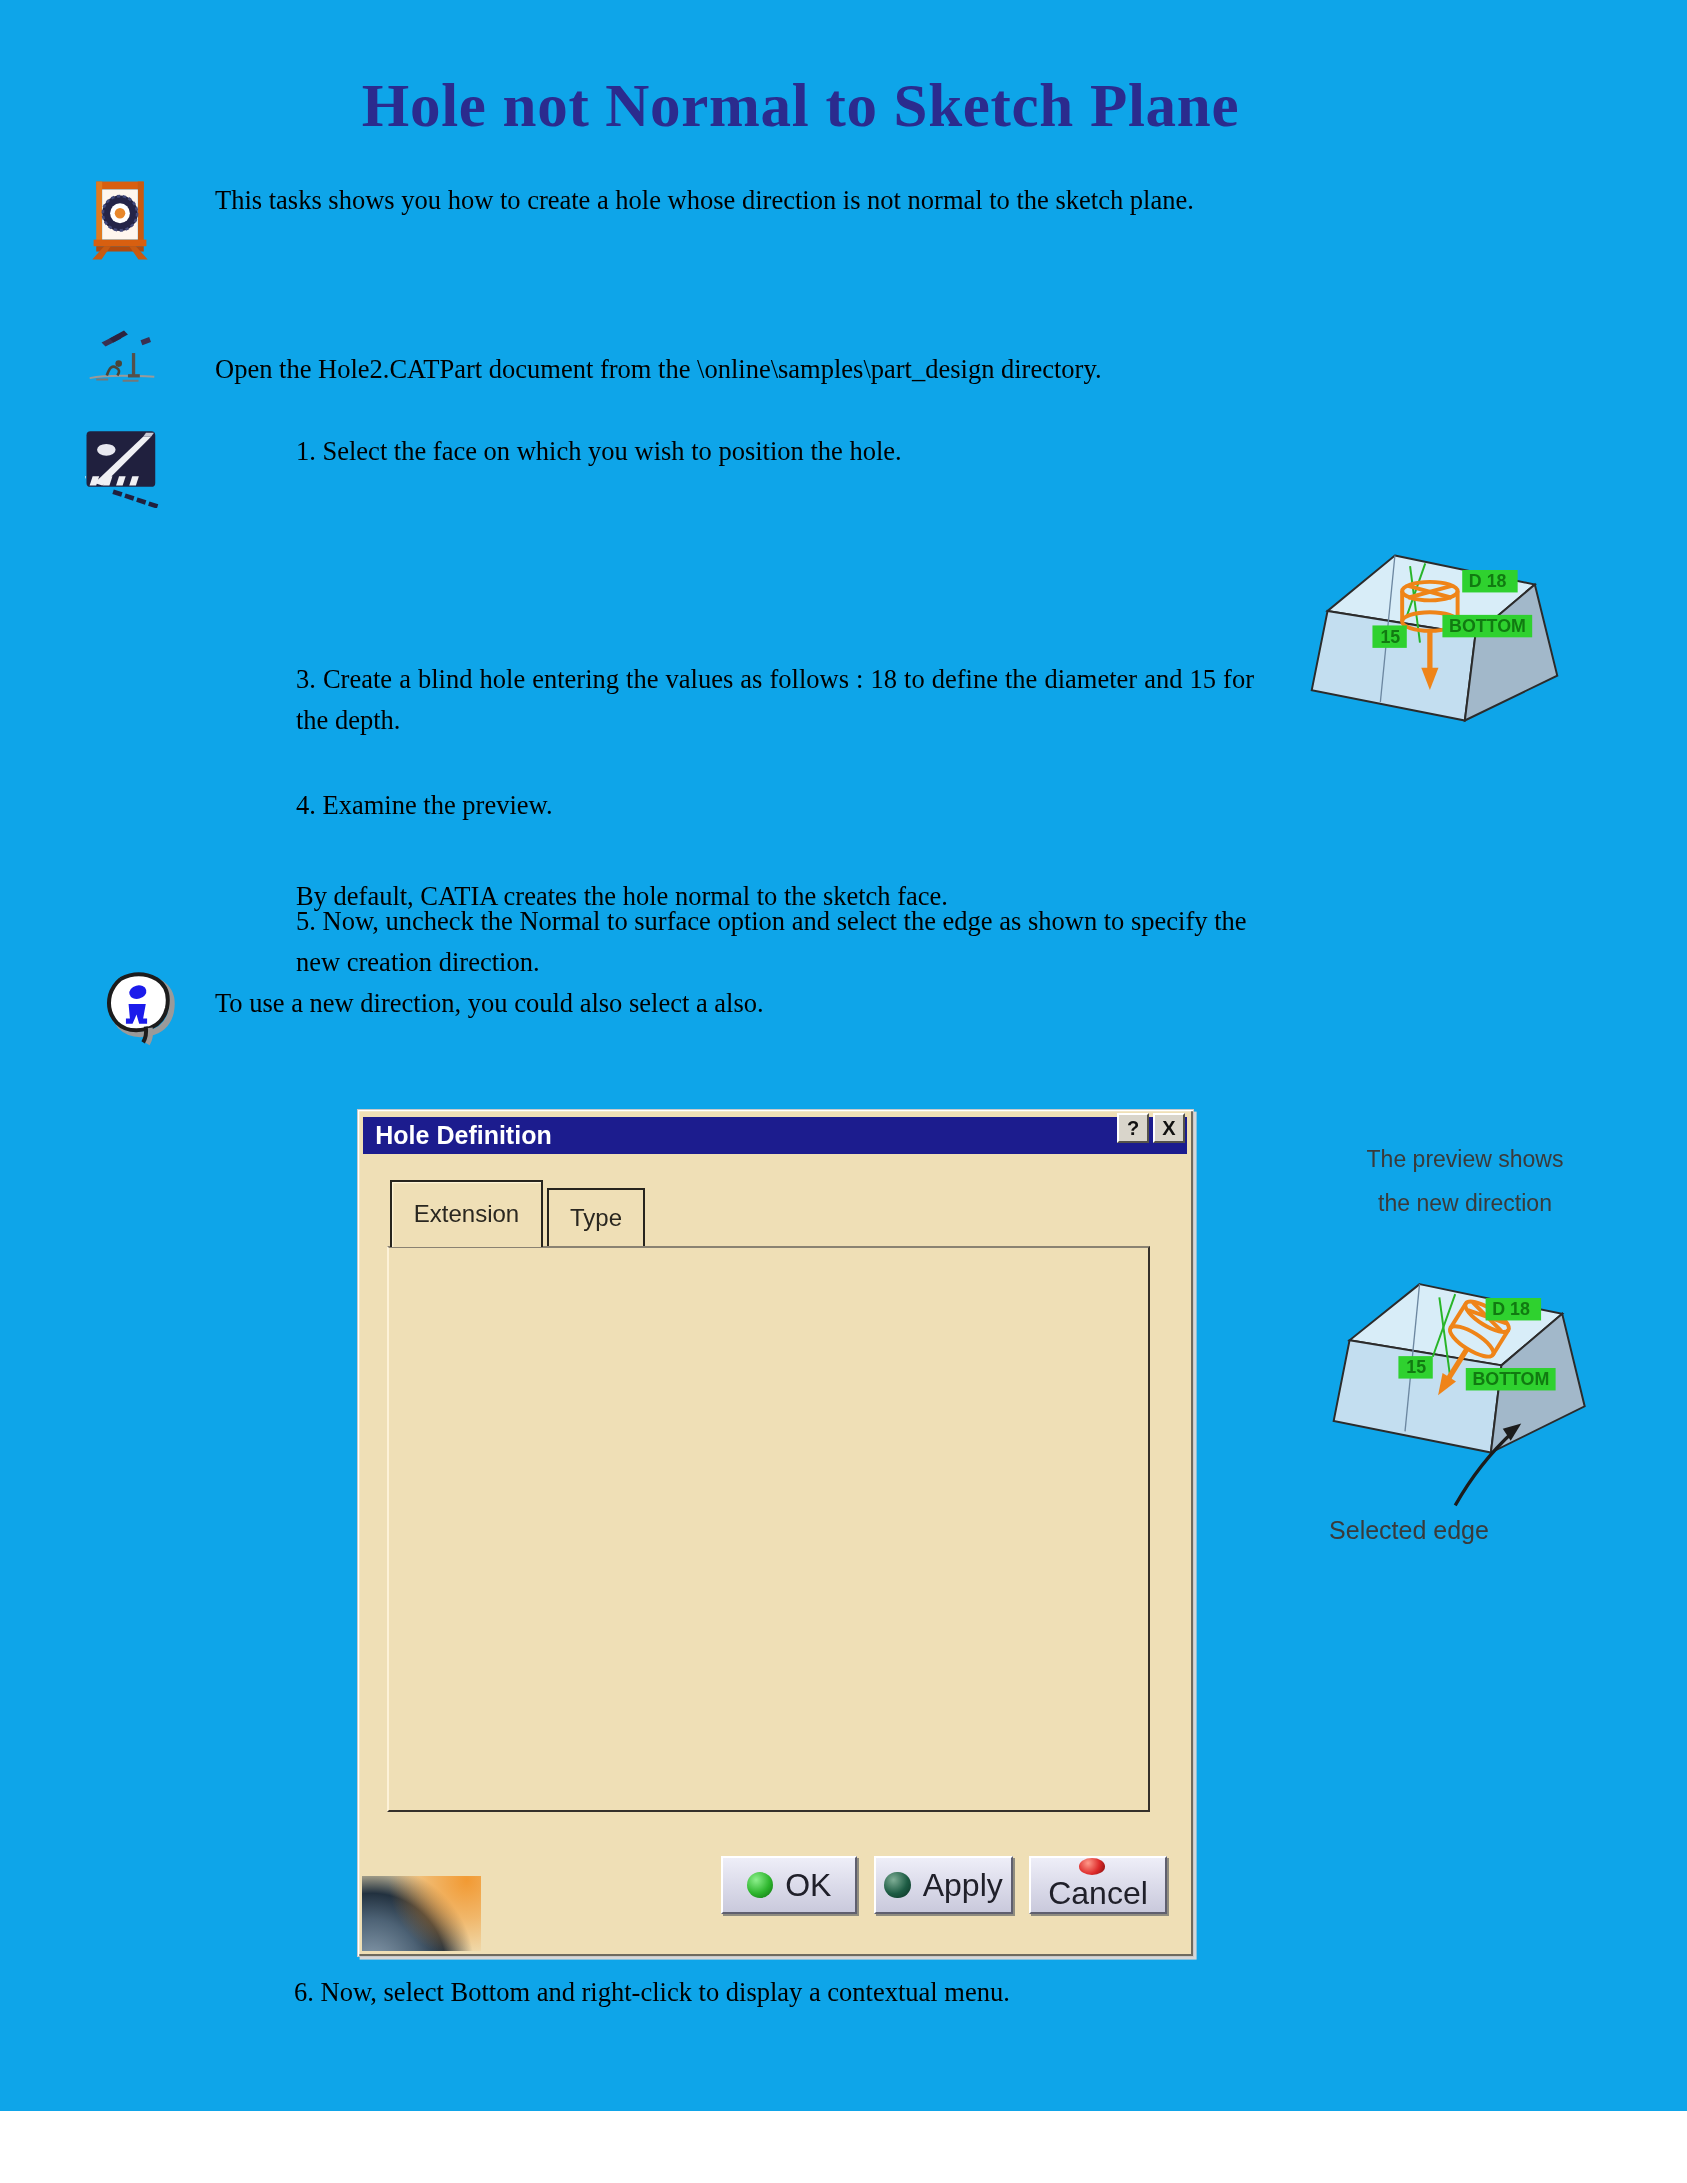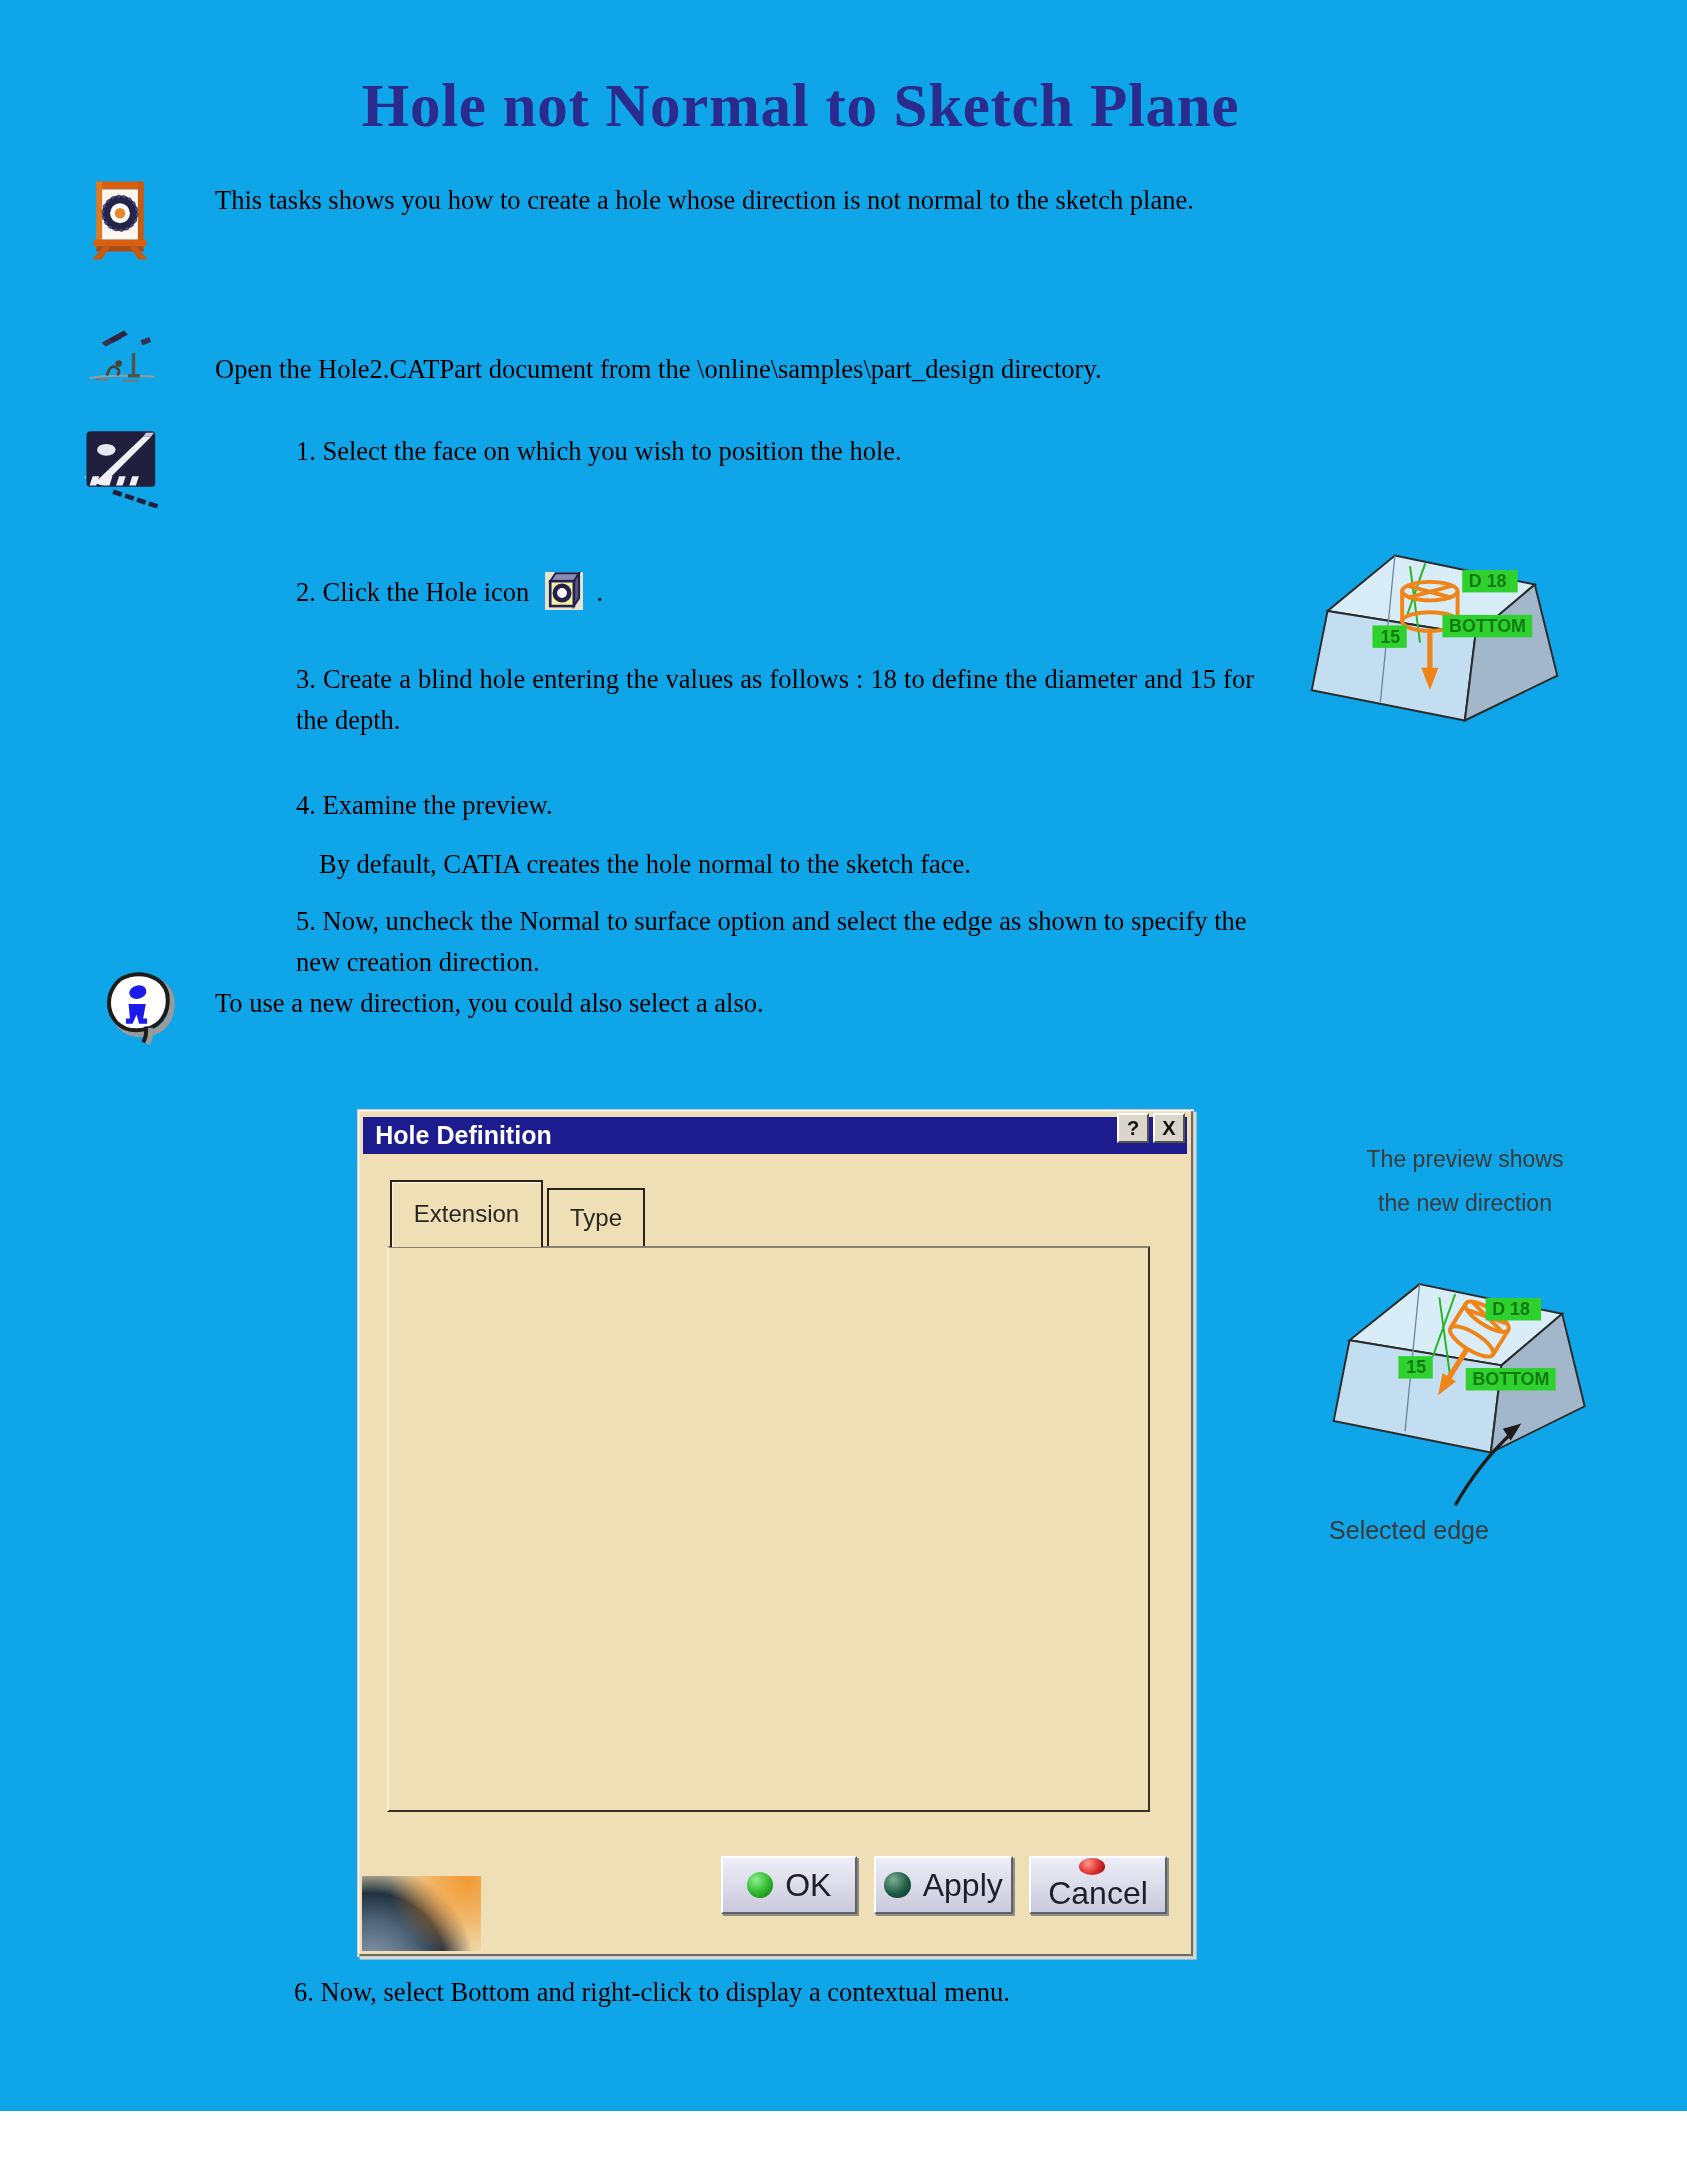--- a/index.html
+++ b/index.html
@@ -122,37 +122,26 @@
     <ellipse cx="60" cy="38" rx="13" ry="10" fill="#1b1beb" transform="rotate(-14 60 38)"></ellipse>
     <path d="M46 56 h 26 l -4 22 h 6 v 8 h -12 l -4 -14 l -6 14 h -10 v -8 h 6 z" fill="#1b1beb"></path>
   </svg>
 
   <div class="abs bodytext" style="left:215px;top:180px;width:1138px;">This tasks shows you how to create a hole whose direction is not normal to the sketch plane.</div>
 
   <div class="abs bodytext" style="left:215px;top:349px;width:1072px;">Open the Hole2.CATPart document from the \online\samples\part_design directory.</div>
 
   <div class="abs bodytext" style="left:296px;top:431px;width:966px;">1. Select the face on which you wish to position the hole.</div>
 
-  <div class="abs bodytext" style="left:296px;top:572px;width:966px;">
-    <span>2. Click the Hole icon</span>
-    <svg width="38" height="38" viewBox="0 0 58 58" style="vertical-align:-9.3px;margin:0 6.6px 0 9.3px;">
-      <rect x="0" y="0" width="58" height="58" fill="#e9e2d2"></rect>
-      <polygon points="8,14 16,2 52,2 44,14" fill="#8b8bb4" stroke="#22224a" stroke-width="3"></polygon>
-      <polygon points="44,14 52,2 52,40 44,52" fill="#54547e" stroke="#22224a" stroke-width="3"></polygon>
-      <rect x="8" y="14" width="36" height="38" fill="#f6f0a6" stroke="#22224a" stroke-width="4"></rect>
-      <circle cx="26" cy="32" r="11" fill="#fff" stroke="#22224a" stroke-width="7"></circle>
-    </svg>
-    <span>.</span>
-  </div>
 
   <div class="abs bodytext just" style="left:296px;top:659px;width:958px;">3. Create a blind hole entering the values as follows : 18 to define the diameter and 15 for the depth.</div>
 
   <div class="abs bodytext" style="left:296px;top:785px;width:966px;">4. Examine the preview.</div>
 
-  <div class="abs bodytext" style="left:296px;top:844px;width:992px;margin-left:23px;">By default, CATIA creates the hole normal to the sketch face.</div>
+  <div class="abs bodytext" style="left:296px;top:876px;width:992px;">By default, CATIA creates the hole normal to the sketch face.</div>
 
   <div class="abs bodytext" style="left:296px;top:901px;width:973px;">5. Now, uncheck the Normal to surface option and select the edge as shown to specify the new creation direction.</div>
 
   <div class="abs bodytext" style="left:215px;top:983px;width:992px;">To use a new direction, you could also select a also.</div>
 
   <div class="abs bodytext" style="left:294px;top:1972px;width:992px;">6. Now, select Bottom and right-click to display a contextual menu.</div>
 
   <svg class="abs" style="left:1302px;top:537px;" width="265" height="198" viewBox="0 0 400 300">
     <polygon points="140,28 352,72 262,148 38,112" fill="#d8edf8" stroke="#2b2b2b" stroke-width="3"></polygon>
     <polygon points="38,112 262,148 246,278 14,232" fill="#c3def0" stroke="#2b2b2b" stroke-width="3"></polygon>

